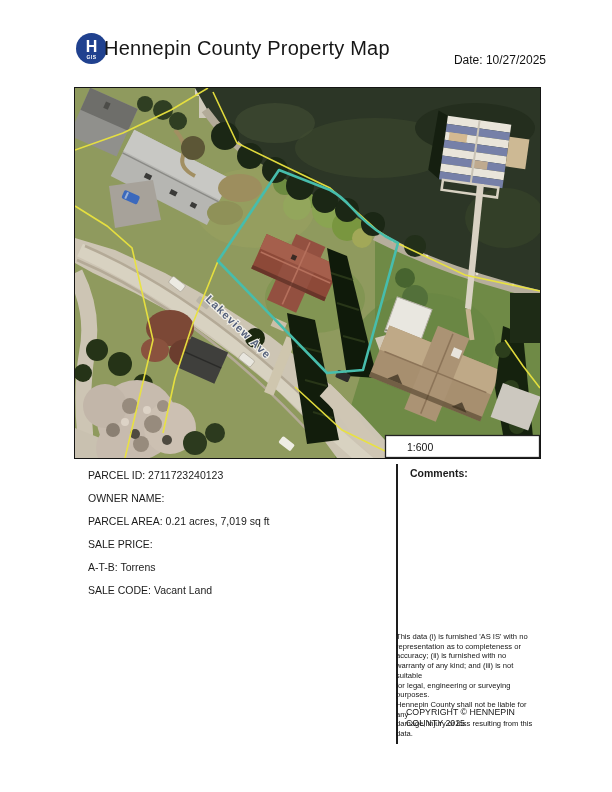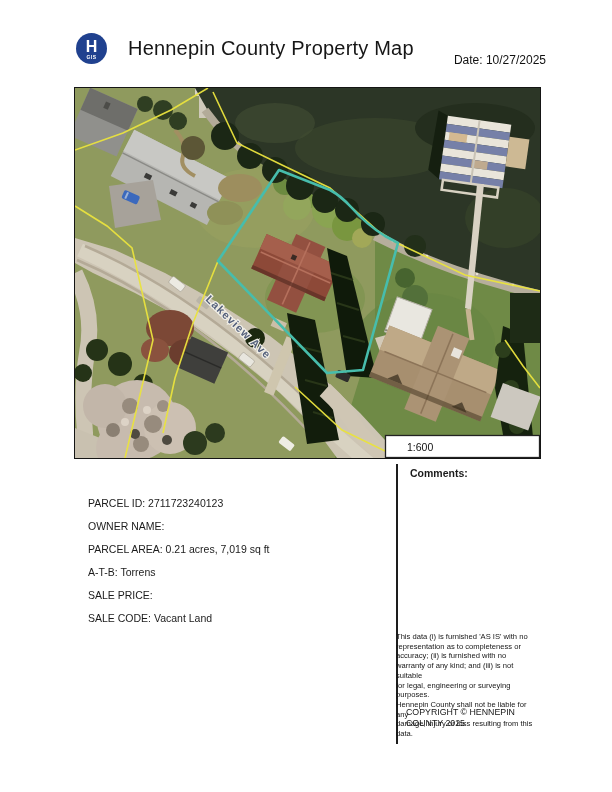--- a/index.html
+++ b/index.html
@@ -3,28 +3,28 @@
 <meta charset="utf-8">
 <style>
   html,body{margin:0;padding:0;background:#ffffff;}
   .page{position:relative;width:612px;height:792px;background:#ffffff;overflow:hidden;
         font-family:"Liberation Sans", sans-serif;color:#1b1b1b;}
   
   .logo{position:absolute;left:76px;top:33px;width:31px;height:31px;border-radius:50%;
         display:flex;flex-direction:column;align-items:center;justify-content:center;line-height:1;}
   .logo .h{font-weight:bold;font-size:16px;color:#fff;margin-top:1px;}
   .logo .gis{font-weight:bold;font-size:5px;color:#fff;letter-spacing:.5px;margin-top:0px;}
-  .title{position:absolute;left:128px;top:37px;font-size:20px;color:#161616;letter-spacing:.2px;}
+  .title{position:absolute;left:104px;top:37px;font-size:20px;color:#161616;letter-spacing:.2px;}
   .date{position:absolute;top:53px;right:66px;font-size:12px;color:#111;}
   
   .mapbox{position:absolute;left:74px;top:87px;width:467px;height:372px;border:1.5px solid #151515;
           box-sizing:border-box;background:#8f9a5e;}
   .mapbox svg{display:block;width:100%;height:100%;}
   
-  .rows{position:absolute;left:88px;top:469px;margin-top:28px;}
+  .rows{position:absolute;left:88px;top:469px;}
   .row{height:23px;font-size:10.5px;white-space:nowrap;}
   .vline{position:absolute;left:396px;top:464px;width:1.5px;height:280px;background:#1d1d1d;}
   .comments{position:absolute;left:410px;top:467px;font-size:10.5px;font-weight:bold;}
   .disclaimer{position:absolute;left:396px;top:632px;width:142px;font-size:7.6px;line-height:9.7px;
               white-space:pre-line;color:#161616;}
   .copyright{position:absolute;left:406px;top:707px;width:142px;font-size:8.8px;line-height:11px;
              white-space:pre-line;color:#161616;}
 </style>
 </head>
 <body>
@@ -269,22 +269,22 @@
         <rect x="310.5" y="347.5" width="154" height="22" fill="#ffffff" stroke="#222" stroke-width="1.3"></rect>
         <text x="332" y="363" font-size="10.5" fill="#111" font-family="Liberation Sans, sans-serif">1:600</text>
       </g>
     </svg>
   </div>
 
   <div class="rows">
     <div class="row">PARCEL ID: 2711723240123</div>
     <div class="row">OWNER NAME:</div>
     <div class="row">PARCEL AREA: 0.21 acres, 7,019 sq ft</div>
+    <div class="row">SALE PRICE:</div>
     <div class="row">A-T-B: Torrens</div>
-    <div class="row">SALE PRICE:</div>
     <div class="row">SALE CODE: Vacant Land</div>
   </div>
 
   <div class="vline"></div>
   <div class="comments">Comments:</div>
   <div class="disclaimer">This data (i) is furnished 'AS IS' with no
 representation as to completeness or
 accuracy; (ii) is furnished with no
 warranty of any kind; and (iii) is not suitable
 for legal, engineering or surveying purposes.

